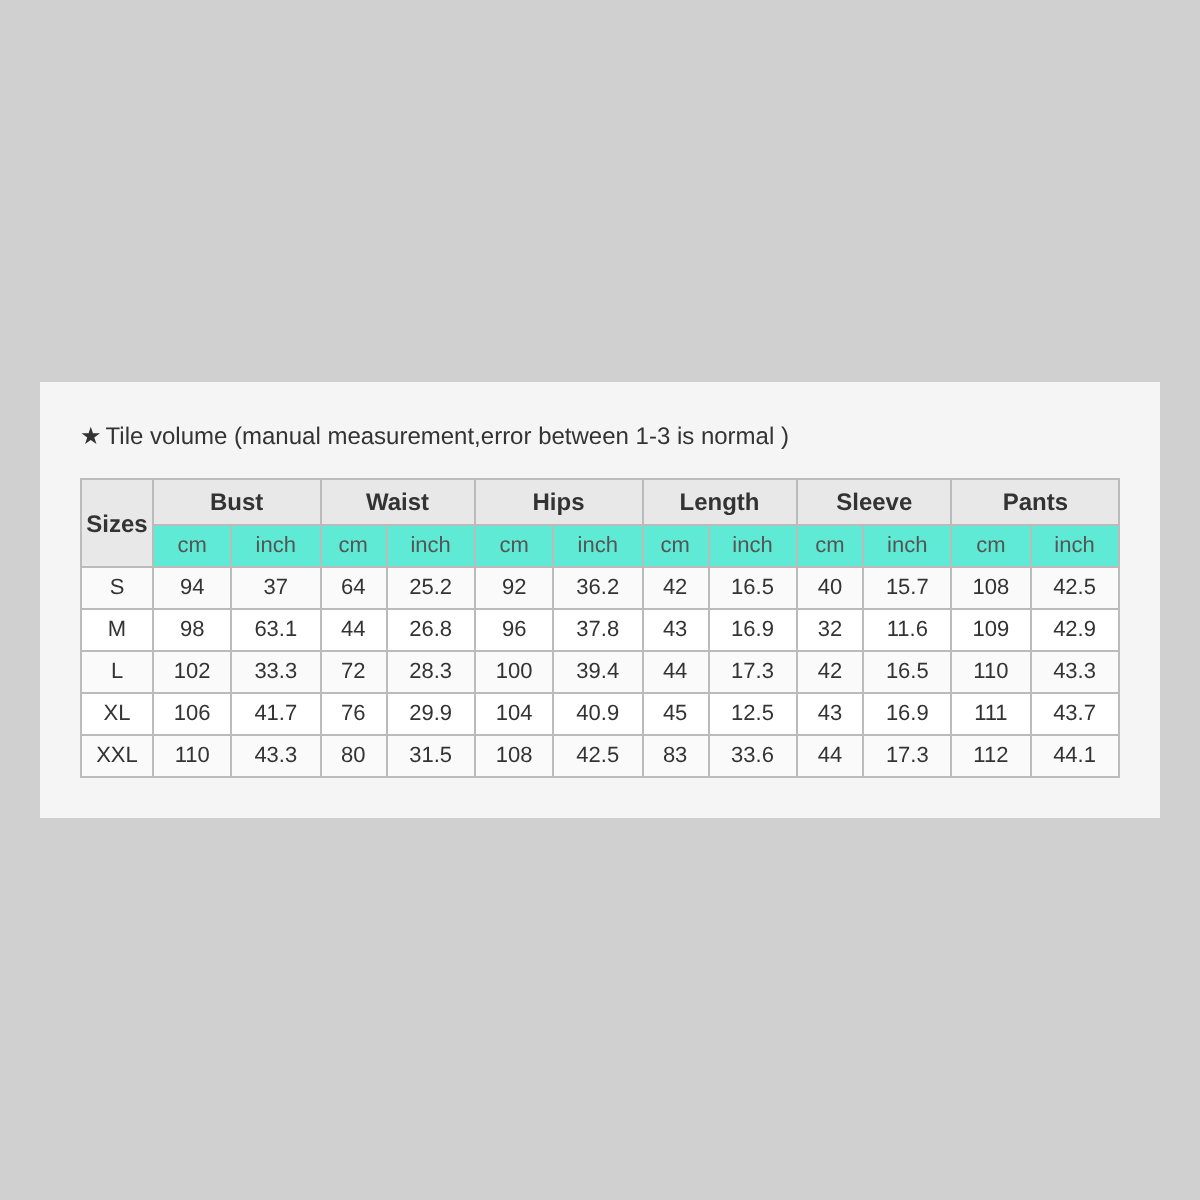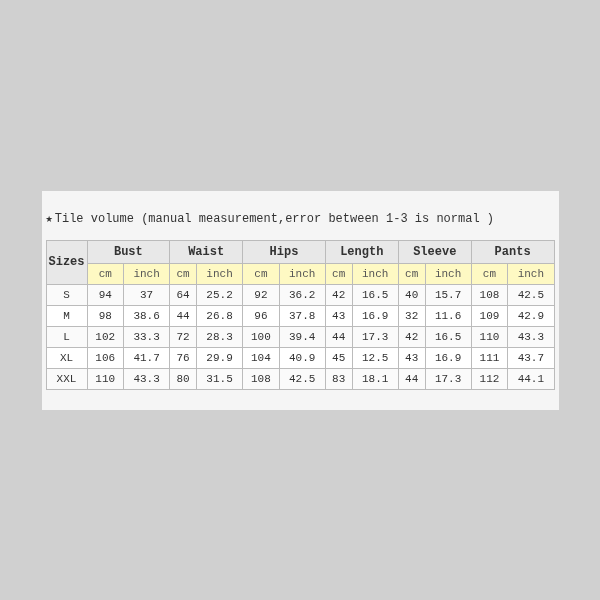--- a/index.html
+++ b/index.html
@@ -7,23 +7,22 @@
       width: 600px;
       height: 600px;
       background: #d0d0d0;
       display: flex;
       align-items: center;
       justify-content: center;
       font-family: Arial, sans-serif;
     }
     .container {
       background: #f5f5f5;
-      width: 517px;
-      padding: 20px 4px;
-      font-family: Liberation Mono, monospace;
+      width: 560px;
+      padding: 20px 20px;
     }
     .note {
       font-size: 12px;
       color: #333;
       margin-bottom: 14px;
     }
     .star {
       color: #333;
       margin-right: 2px;
     }
@@ -37,21 +36,21 @@
       border: 1px solid #bbb;
       text-align: center;
       padding: 4px 2px;
     }
     .header-row th {
       background: #e8e8e8;
       font-weight: bold;
       font-size: 12px;
     }
     .unit-row td {
-      background: #fef9c3;
+      background: #5eead4;
       font-size: 11px;
       color: #555;
     }
     .data-row td {
       background: #fff;
       font-size: 11px;
     }
     .data-row:nth-child(odd) td {
       background: #fafafa;
     }
@@ -106,21 +105,21 @@
           <td>42</td>
           <td>16.5</td>
           <td>40</td>
           <td>15.7</td>
           <td>108</td>
           <td>42.5</td>
         </tr>
         <tr class="data-row">
           <td>M</td>
           <td>98</td>
-          <td>38.6</td>
+          <td>63.1</td>
           <td>44</td>
           <td>26.8</td>
           <td>96</td>
           <td>37.8</td>
           <td>43</td>
           <td>16.9</td>
           <td>32</td>
           <td>11.6</td>
           <td>109</td>
           <td>42.9</td>
@@ -157,21 +156,21 @@
         </tr>
         <tr class="data-row">
           <td>XXL</td>
           <td>110</td>
           <td>43.3</td>
           <td>80</td>
           <td>31.5</td>
           <td>108</td>
           <td>42.5</td>
           <td>83</td>
-          <td>18.1</td>
+          <td>33.6</td>
           <td>44</td>
           <td>17.3</td>
           <td>112</td>
           <td>44.1</td>
         </tr>
       </tbody>
   </table>
 </div>
 
 </body></html>

